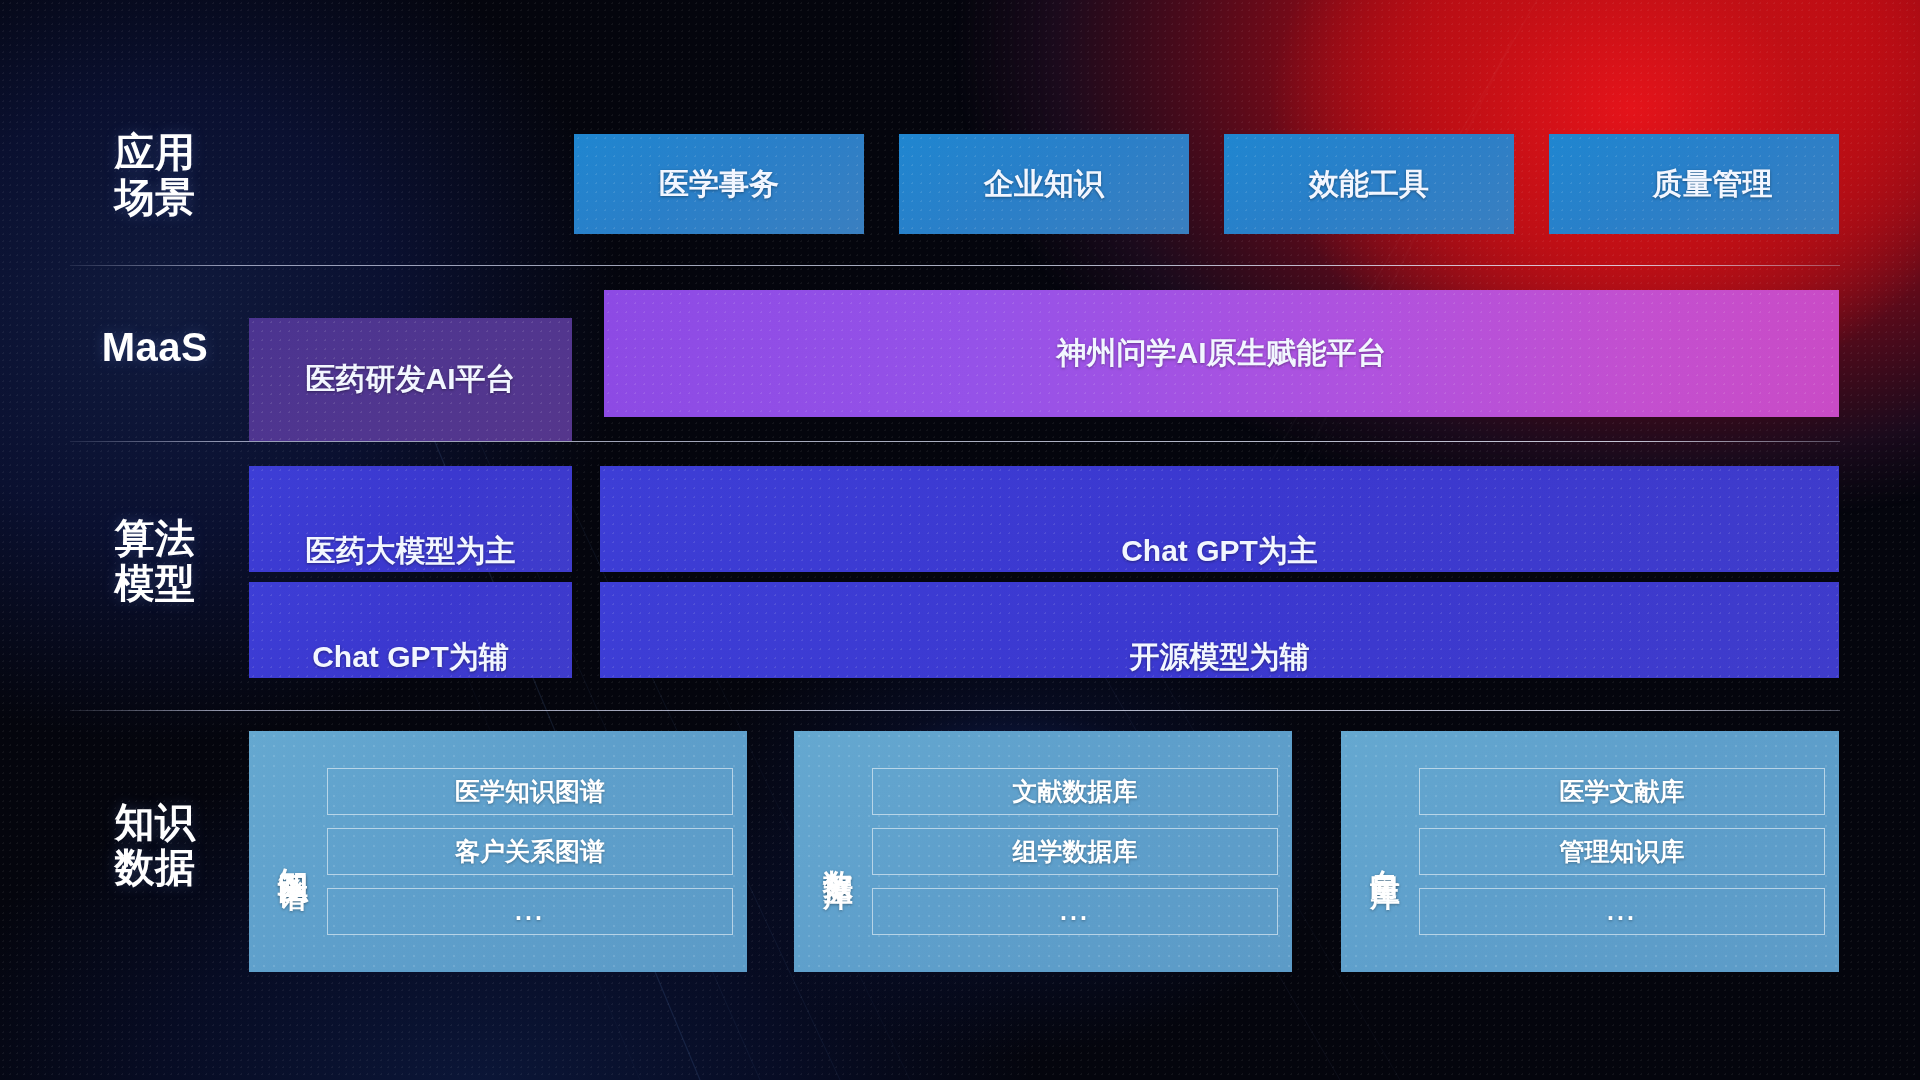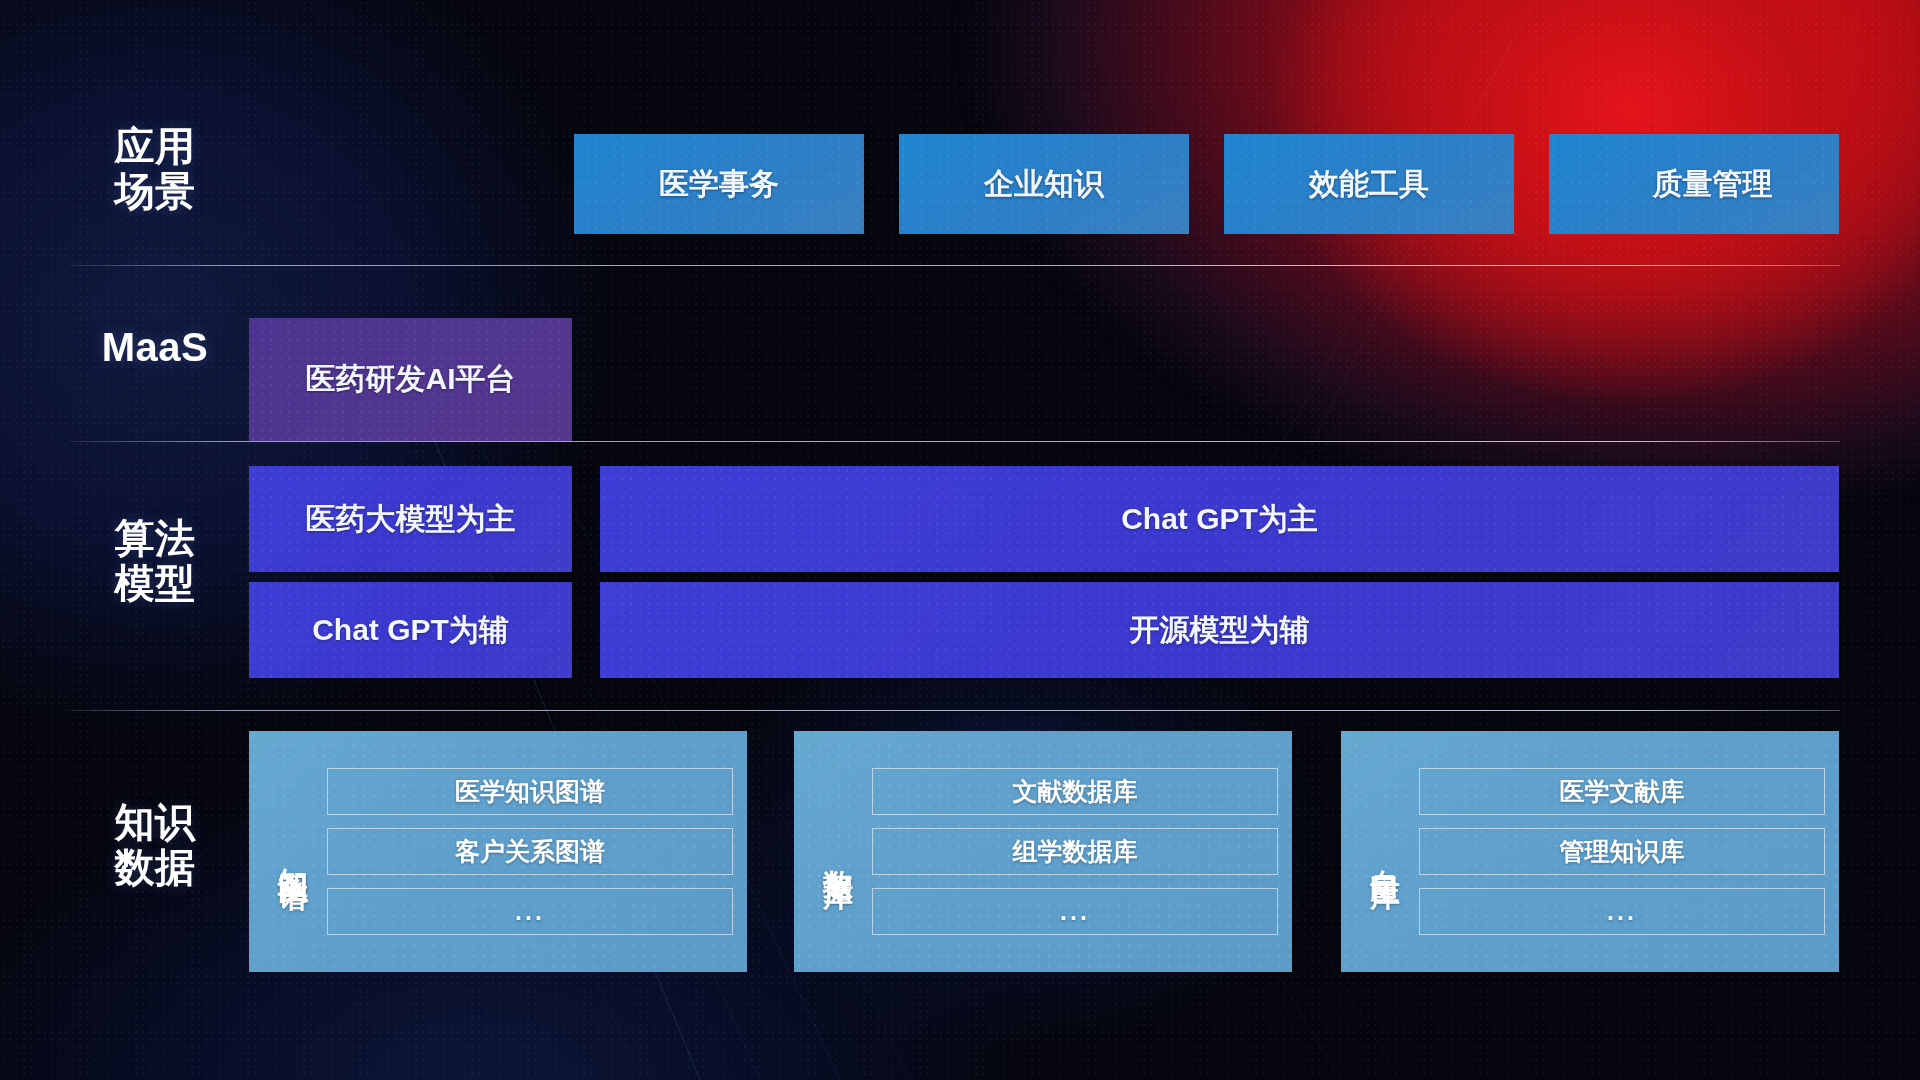--- a/index.html
+++ b/index.html
@@ -81,21 +81,21 @@
   .cell > span { position:relative; z-index:2; }
 
   
   .app-cell { background:linear-gradient(150deg,#1f86d0 0%,#2a7fc8 48%,#3a7fc0 100%); }
 
   
   .maas-left  { background:linear-gradient(140deg,#4b3490 0%,#51368f 55%,#55368c 100%);margin-top:24px; }
   .maas-right { background:linear-gradient(90deg,#8d4ae4 0%,#9552e8 30%,#b052de 62%,#c34fcf 84%,#c94bc6 100%); }
 
   
-  .algo-cell { background:linear-gradient(135deg,#3d3ed6 0%,#3b38cf 50%,#3f3ccb 100%); }
+  .algo-cell { background:linear-gradient(135deg,#3d3ed6 0%,#3b38cf 50%,#3f3ccb 100%);align-items:flex-end; }
 
   
   .kb-panel {
     position:absolute;
     background:linear-gradient(145deg,#65a8d0 0%,#5e9fcb 45%,#5c9bc7 100%);
     display:flex; align-items:center; overflow:hidden;
   }
   .kb-panel::after{
     content:""; position:absolute; inset:0;
     background-image:radial-gradient(rgba(255,255,255,.12) 1px, transparent 1px);
@@ -148,21 +148,21 @@
   </svg>
   <div class="dots"></div>
 </div>
 
 <div id="frame">
 
   <div class="divider" style="top:265px"></div>
   <div class="divider" style="top:441px"></div>
   <div class="divider" style="top:710px"></div>
 
-  <div class="row-label" style="left:70px; top:124px; width:170px; font-size:40px;">
+  <div class="row-label" style="left:70px; top:130px; width:170px; font-size:40px;">
     <div>应用</div>
     <div>场景</div>
   </div>
 
   <div class="cell app-cell" style="left:574px; top:134px; width:290px; height:100px; font-size:30px;">
     <span>医学事务</span>
     </div>
   <div class="cell app-cell" style="left:899px; top:134px; width:290px; height:100px; font-size:30px;">
     <span>企业知识</span>
     </div>
@@ -172,20 +172,23 @@
   <div class="cell app-cell" style="left:1549px; top:134px; width:290px; height:100px; font-size:30px;padding-left:37px;">
     <span>质量管理</span>
     </div>
 
   <div class="row-label" style="left:70px; top:325px; width:170px; font-size:40px;">
     <div>MaaS</div>
   </div>
 
   <div class="cell maas-left" style="left:249px; top:294px; width:323px; height:123px; font-size:30px;">
     <span>医药研发AI平台</span>
+    </div>
+  <div class="cell maas-right" style="left:604px; top:290px; width:1235px; height:127px; font-size:30px;">
+    <span>神州问学AI原生赋能平台</span>
     </div>
 
   <div class="row-label" style="left:70px; top:516px; width:170px; font-size:40px;">
     <div>算法</div>
     <div>模型</div>
   </div>
 
   <div class="cell algo-cell" style="left:249px; top:466px; width:323px; height:106px; font-size:30px;">
     <span>医药大模型为主</span>
     </div>

